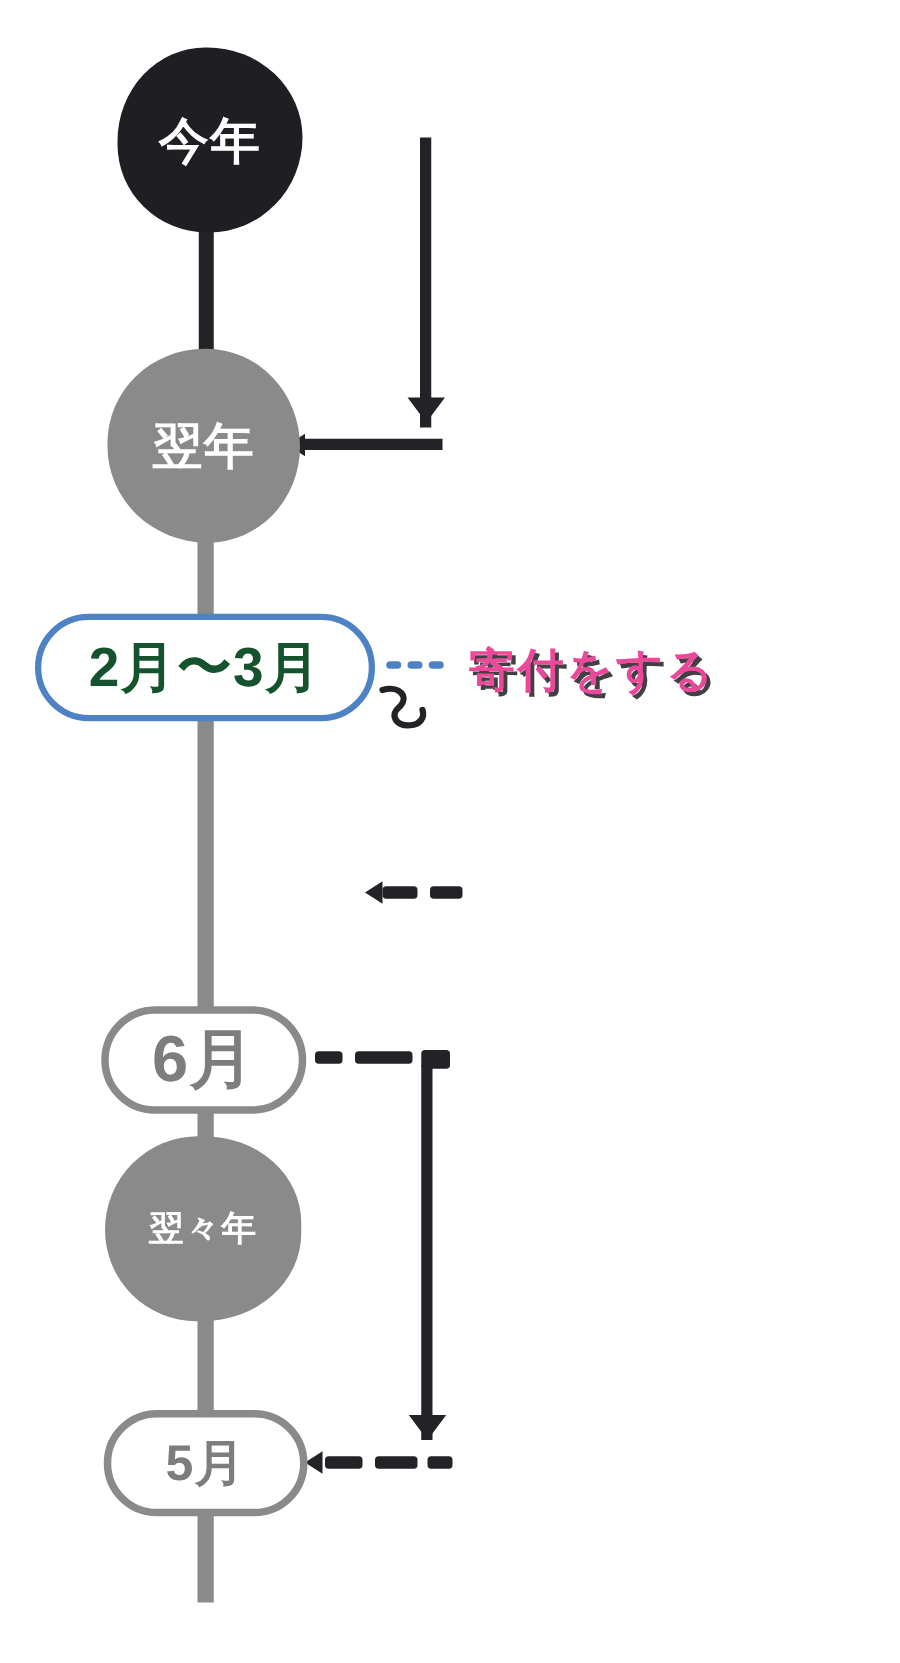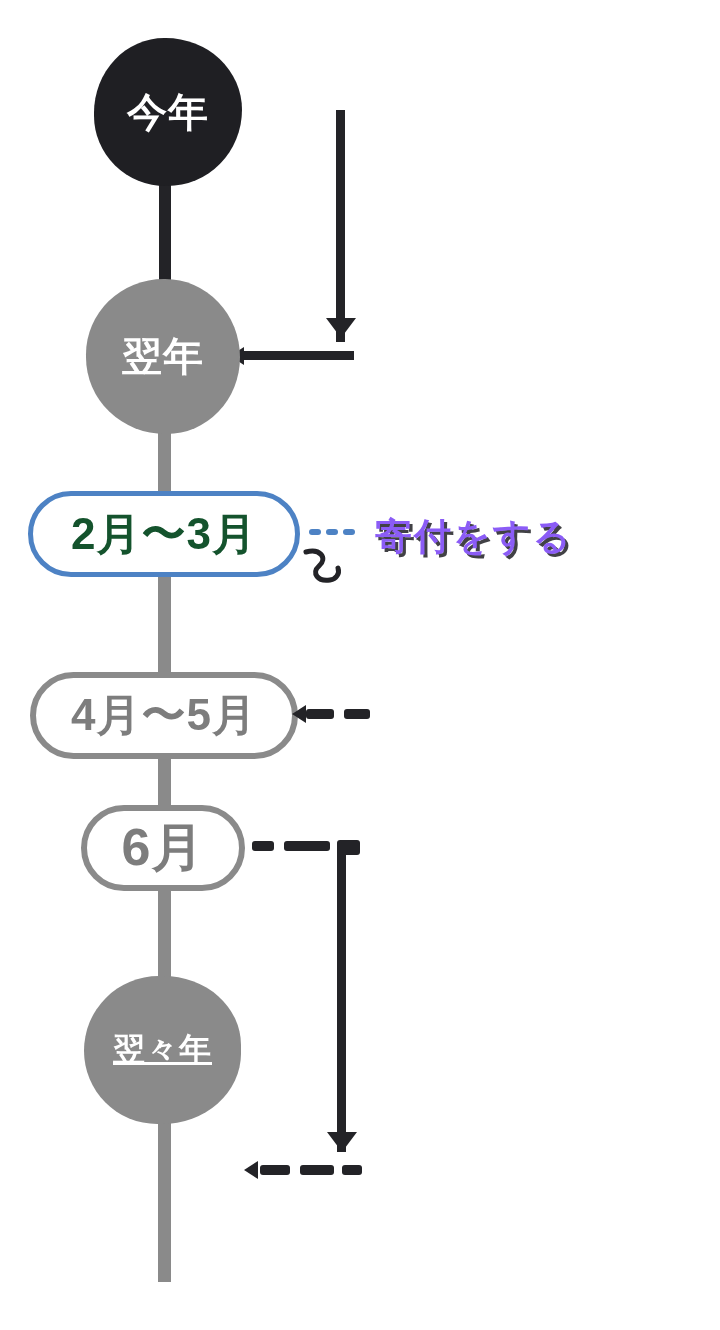--- a/index.html
+++ b/index.html
@@ -23,21 +23,21 @@
   
   .dash{position:absolute;background:#232327;border-radius:3px;}
   .dash.blue{background:#4d82c4;}
   .tri-down{position:absolute;width:0;height:0;
             border-left:15px solid transparent;border-right:15px solid transparent;
             border-top:20px solid #232327;}
   .tri-left{position:absolute;width:0;height:0;
             border-top:9px solid transparent;border-bottom:9px solid transparent;
             border-right:14px solid #232327;}
   .annotation{
-    position:absolute;font-size:37px;font-weight:700;color:#8b5cf6;letter-spacing:2px;
+    position:absolute;font-size:37px;font-weight:700;color:#ec4899;letter-spacing:2px;
     text-shadow:3px 3px 0 rgba(32,32,36,0.85);white-space:nowrap;
   }
 </style>
 </head>
 <body>
 
 <div class="canvas">
 
   <div class="abs spine-gray" style="left:158px;top:420px;width:13px;height:862px;"></div>
   <div class="abs spine-dark" style="left:159px;top:158px;width:12px;height:145px;"></div>
@@ -60,40 +60,40 @@
   </div>
 
   <div class="dash blue" style="left:309px;top:529px;width:12px;height:6px;"></div>
   <div class="dash blue" style="left:326px;top:529px;width:12px;height:6px;"></div>
   <div class="dash blue" style="left:343px;top:529px;width:12px;height:6px;"></div>
   <svg class="abs" style="left:298px;top:546px;" width="50" height="46" viewBox="0 0 50 46">
     <path d="M8 6 C 22 2, 30 12, 21 20 C 13 27, 20 36, 32 34 C 38 33, 42 28, 40 22" fill="none" stroke="#232327" stroke-width="5" stroke-linecap="round"></path>
   </svg>
   <div class="annotation" style="left:375px;top:512px;">寄付をする</div>
 
-  <div class="node pill gray" style="left:30px;top:672px;width:268px;height:87px;font-size:44px;">
-    <span>4月〜5月</span>
-  </div>
 
   <div class="tri-left" style="left:292px;top:705px;"></div>
   <div class="dash" style="left:306px;top:709px;width:28px;height:10px;"></div>
   <div class="dash" style="left:344px;top:709px;width:26px;height:10px;"></div>
 
   <div class="node pill gray" style="left:81px;top:805px;width:164px;height:86px;font-size:52px;">
     <span>6月</span>
   </div>
 
   <div class="dash" style="left:252px;top:841px;width:22px;height:10px;"></div>
   <div class="dash" style="left:284px;top:841px;width:46px;height:10px;"></div>
   <div class="dash" style="left:337px;top:840px;width:23px;height:15px;"></div>
   <div class="abs spine-dark" style="left:337px;top:852px;width:9px;height:300px;"></div>
   <div class="tri-down" style="left:327px;top:1132px;"></div>
   <div class="tri-left" style="left:244px;top:1161px;"></div>
   <div class="dash" style="left:260px;top:1165px;width:30px;height:10px;"></div>
   <div class="dash" style="left:300px;top:1165px;width:34px;height:10px;"></div>
   <div class="dash" style="left:342px;top:1165px;width:20px;height:10px;"></div>
 
-  <div class="node circle gray" style="left:84px;top:976px;width:157px;height:148px;font-size:32px;border-radius:49% 51% 52% 48% / 52% 48% 49% 51%;text-decoration:underline;">
+  <div class="node circle gray" style="left:84px;top:909px;width:157px;height:148px;font-size:28px;border-radius:49% 51% 52% 48% / 52% 48% 49% 51%;">
     <span>翌々年</span>
   </div>
 
+  <div class="node pill gray" style="left:83px;top:1128px;width:163px;height:85px;font-size:40px;">
+    <span>5月</span>
+  </div>
 
 </div>
 
 </body></html>

